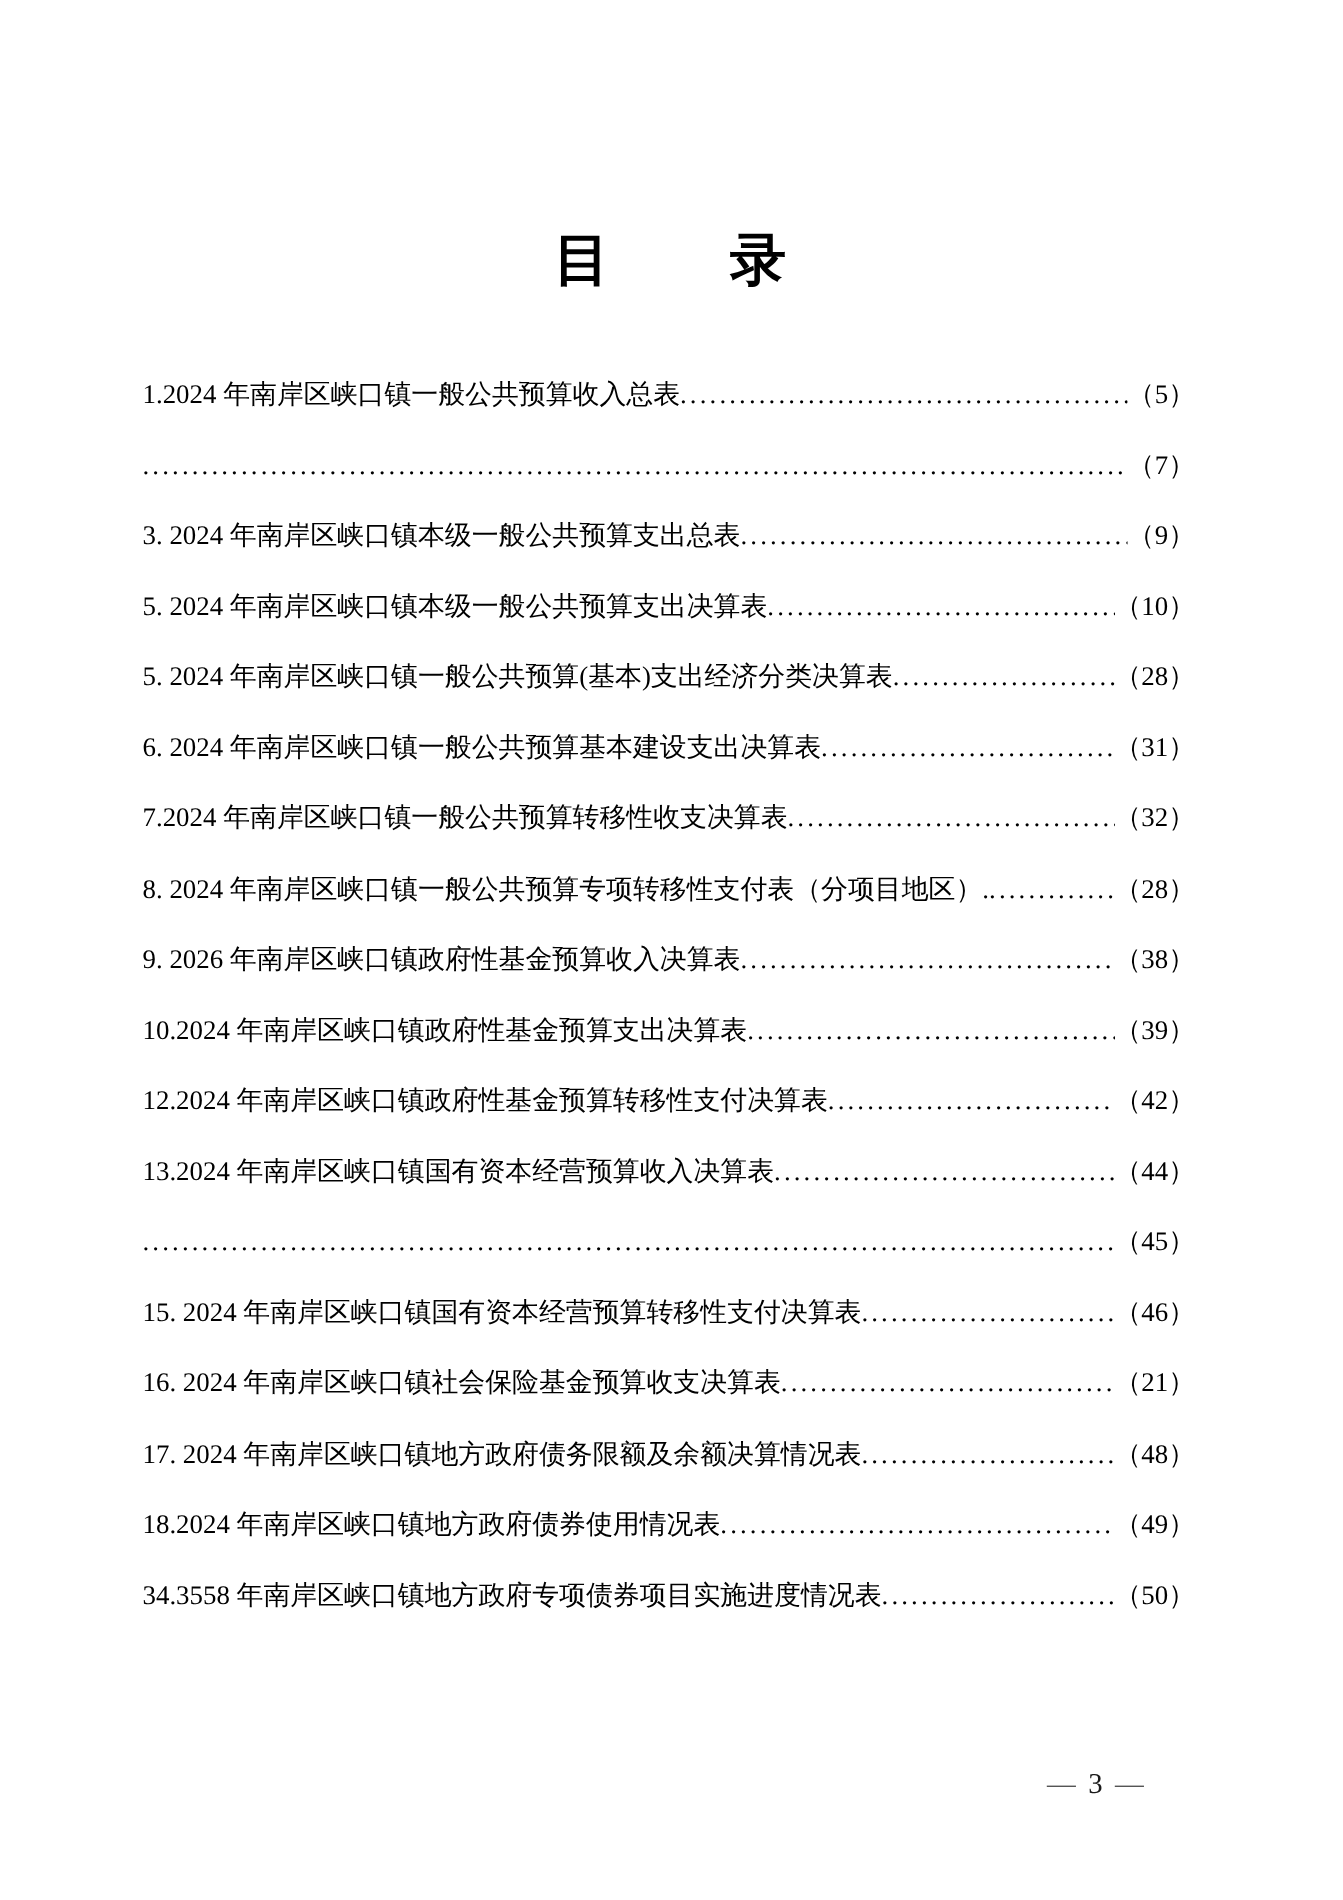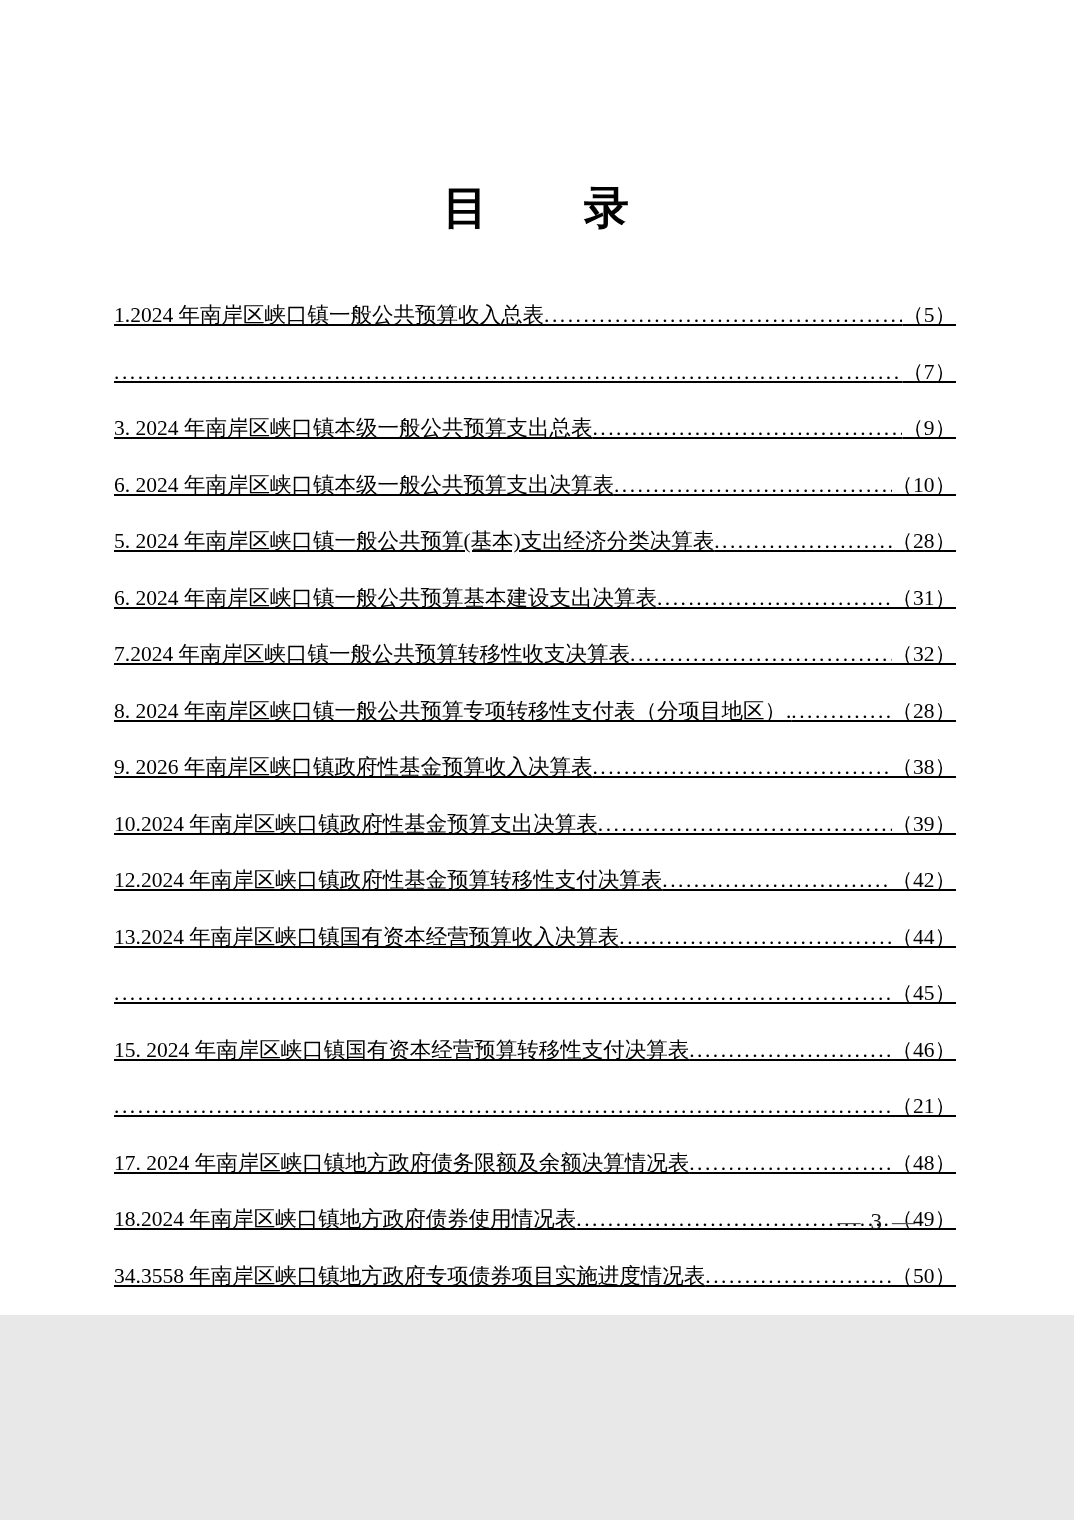--- a/index.html
+++ b/index.html
@@ -1,20 +1,20 @@
 <!DOCTYPE html>
 <html><head>
 <meta charset="utf-8">
 <style>
   * { margin: 0; padding: 0; box-sizing: border-box; }
   html, body { background: #e8e8e8; }
   .page {
     position: relative;
     width: 1074px;
-    height: 1315px;
+    height: 1520px;
     background: #ffffff;
     margin: 0 auto;
     font-family: "Liberation Serif", "DejaVu Serif", serif;
     color: #000000;
     overflow: hidden;
   }
   .doc-title {
     position: absolute;
     top: 178px;
     left: 0;
@@ -31,21 +31,20 @@
     left: 114px;
     right: 118px;
   }
   .toc-entry {
     display: flex;
     align-items: flex-start;
     height: 56.5px;
     line-height: 56.5px;
     font-size: 21.5px;
     white-space: nowrap;
-    text-decoration: underline;
   }
   .entry-text {
     flex: 0 0 auto;
     white-space: nowrap;
   }
   .entry-dots {
     flex: 1 1 auto;
     overflow: hidden;
     white-space: nowrap;
     min-width: 0;
@@ -87,21 +86,21 @@
     <div class="toc-entry">
       <span class="entry-dots"></span>
       <span class="entry-page">（7）</span>
     </div>
     <div class="toc-entry">
       <span class="entry-text">3. 2024 年南岸区峡口镇本级一般公共预算支出总表</span>
       <span class="entry-dots"></span>
       <span class="entry-page">（9）</span>
     </div>
     <div class="toc-entry">
-      <span class="entry-text">6. 2024 年南岸区峡口镇本级一般公共预算支出决算表</span>
+      <span class="entry-text">5. 2024 年南岸区峡口镇本级一般公共预算支出决算表</span>
       <span class="entry-dots"></span>
       <span class="entry-page">（10）</span>
     </div>
     <div class="toc-entry">
       <span class="entry-text">5. 2024 年南岸区峡口镇一般公共预算(基本)支出经济分类决算表</span>
       <span class="entry-dots"></span>
       <span class="entry-page">（28）</span>
     </div>
     <div class="toc-entry">
       <span class="entry-text">6. 2024 年南岸区峡口镇一般公共预算基本建设支出决算表</span>
@@ -141,20 +140,21 @@
     <div class="toc-entry">
       <span class="entry-dots"></span>
       <span class="entry-page">（45）</span>
     </div>
     <div class="toc-entry">
       <span class="entry-text">15. 2024 年南岸区峡口镇国有资本经营预算转移性支付决算表</span>
       <span class="entry-dots"></span>
       <span class="entry-page">（46）</span>
     </div>
     <div class="toc-entry">
+      <span class="entry-text">16. 2024 年南岸区峡口镇社会保险基金预算收支决算表</span>
       <span class="entry-dots"></span>
       <span class="entry-page">（21）</span>
     </div>
     <div class="toc-entry">
       <span class="entry-text">17. 2024 年南岸区峡口镇地方政府债务限额及余额决算情况表</span>
       <span class="entry-dots"></span>
       <span class="entry-page">（48）</span>
     </div>
     <div class="toc-entry">
       <span class="entry-text">18.2024 年南岸区峡口镇地方政府债券使用情况表</span>

